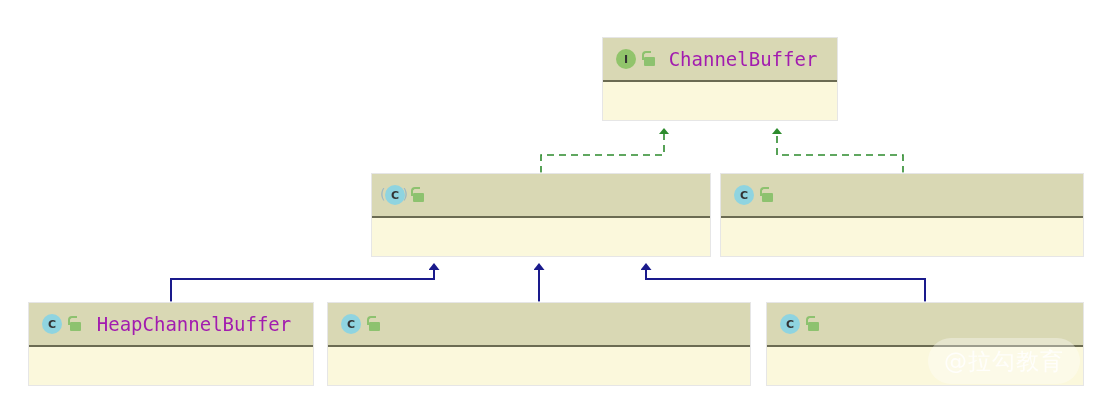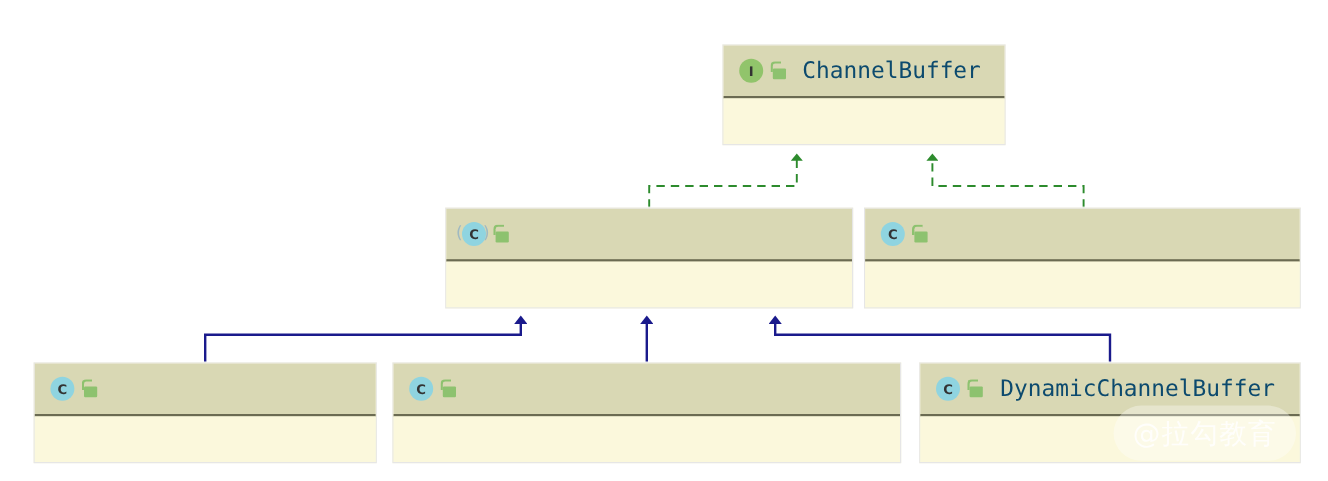--- a/index.html
+++ b/index.html
@@ -109,21 +109,21 @@
     width: 11px;
     height: 9px;
     background: #8dc26f;
     border-radius: 1px;
   }
   .node-label {
     flex: 1 1 auto;
     text-align: center;
     font-family: "DejaVu Sans Mono", "Liberation Mono", monospace;
     font-size: 19px;
-    color: #0c4a6e;
+    color: #a21caf;
     letter-spacing: 0px;
     padding-right: 12px;
     padding-left: 4px;
     white-space: nowrap;
     overflow: hidden;
   }
   .watermark {
     position: absolute;
     display: flex;
     align-items: center;
@@ -202,20 +202,21 @@
       </div>
       <div class="uml-node" style="left: 28px; top: 302px; width: 286px; height: 84px;">
         <div class="uml-header">
           <span class="kind-icon klass">
             <span class="disc">C</span>
           </span>
           <span class="lock-icon">
             <span class="shackle"></span>
             <span class="bodyb"></span>
           </span>
+          <span class="node-label">HeapChannelBuffer</span>
         </div>
         <div class="uml-body"></div>
       </div>
       <div class="uml-node" style="left: 327px; top: 302px; width: 424px; height: 84px;">
         <div class="uml-header">
           <span class="kind-icon klass">
             <span class="disc">C</span>
           </span>
           <span class="lock-icon">
             <span class="shackle"></span>
@@ -226,21 +227,20 @@
       </div>
       <div class="uml-node" style="left: 766px; top: 302px; width: 318px; height: 84px;">
         <div class="uml-header">
           <span class="kind-icon klass">
             <span class="disc">C</span>
           </span>
           <span class="lock-icon">
             <span class="shackle"></span>
             <span class="bodyb"></span>
           </span>
-          <span class="node-label">DynamicChannelBuffer</span>
         </div>
         <div class="uml-body"></div>
       </div>
     </div>
 
   <div class="watermark" style="left: 928px; top: 338px; width: 152px; height: 46px;">
     <span>@拉勾教育</span>
   </div>
 
 </div>

